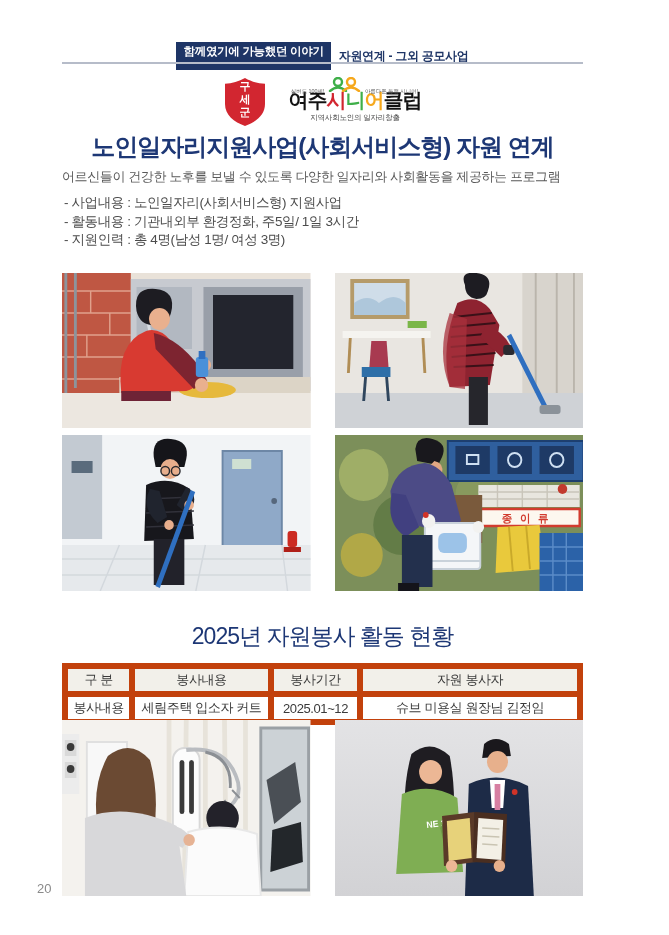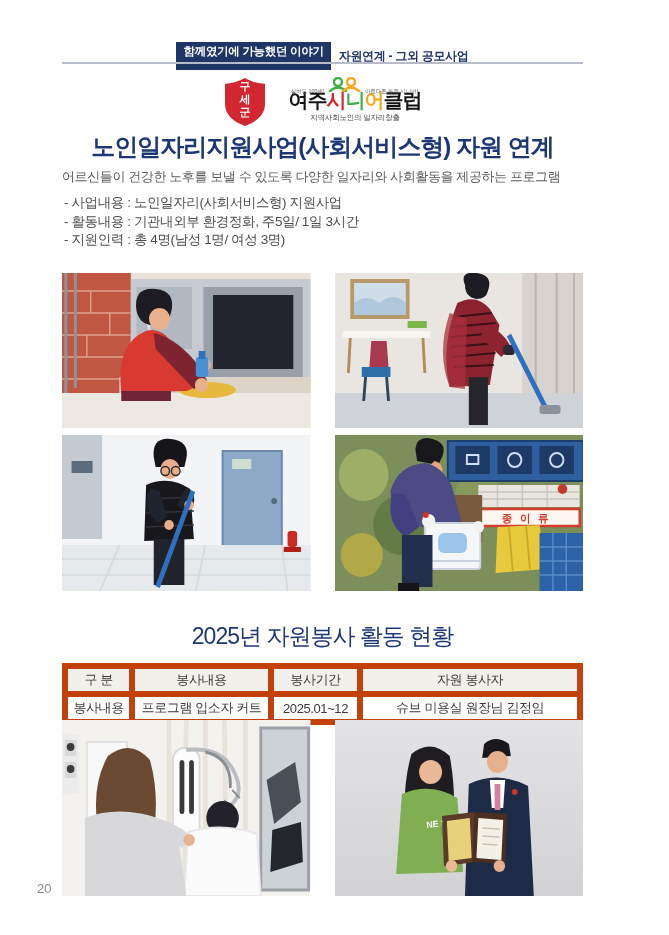--- a/index.html
+++ b/index.html
@@ -289,21 +289,21 @@
       <tr>
         <th class="w1">구 분</th>
         <th class="w2">봉사내용</th>
         <th class="w3">봉사기간</th>
         <th class="w4">자원 봉사자</th>
       </tr>
     </thead>
     <tbody>
       <tr>
         <td>봉사내용</td>
-        <td>프로그램 입소자 커트</td>
+        <td>세림주택 입소자 커트</td>
         <td>2025.01~12</td>
         <td>슈브 미용실 원장님 김정임</td>
       </tr>
     </tbody>
   </table>
 
   <div class="grid grid-bottom">
 
     <div class="ph" style="height:176px">
       <svg viewBox="0 0 260 176" preserveAspectRatio="none">

